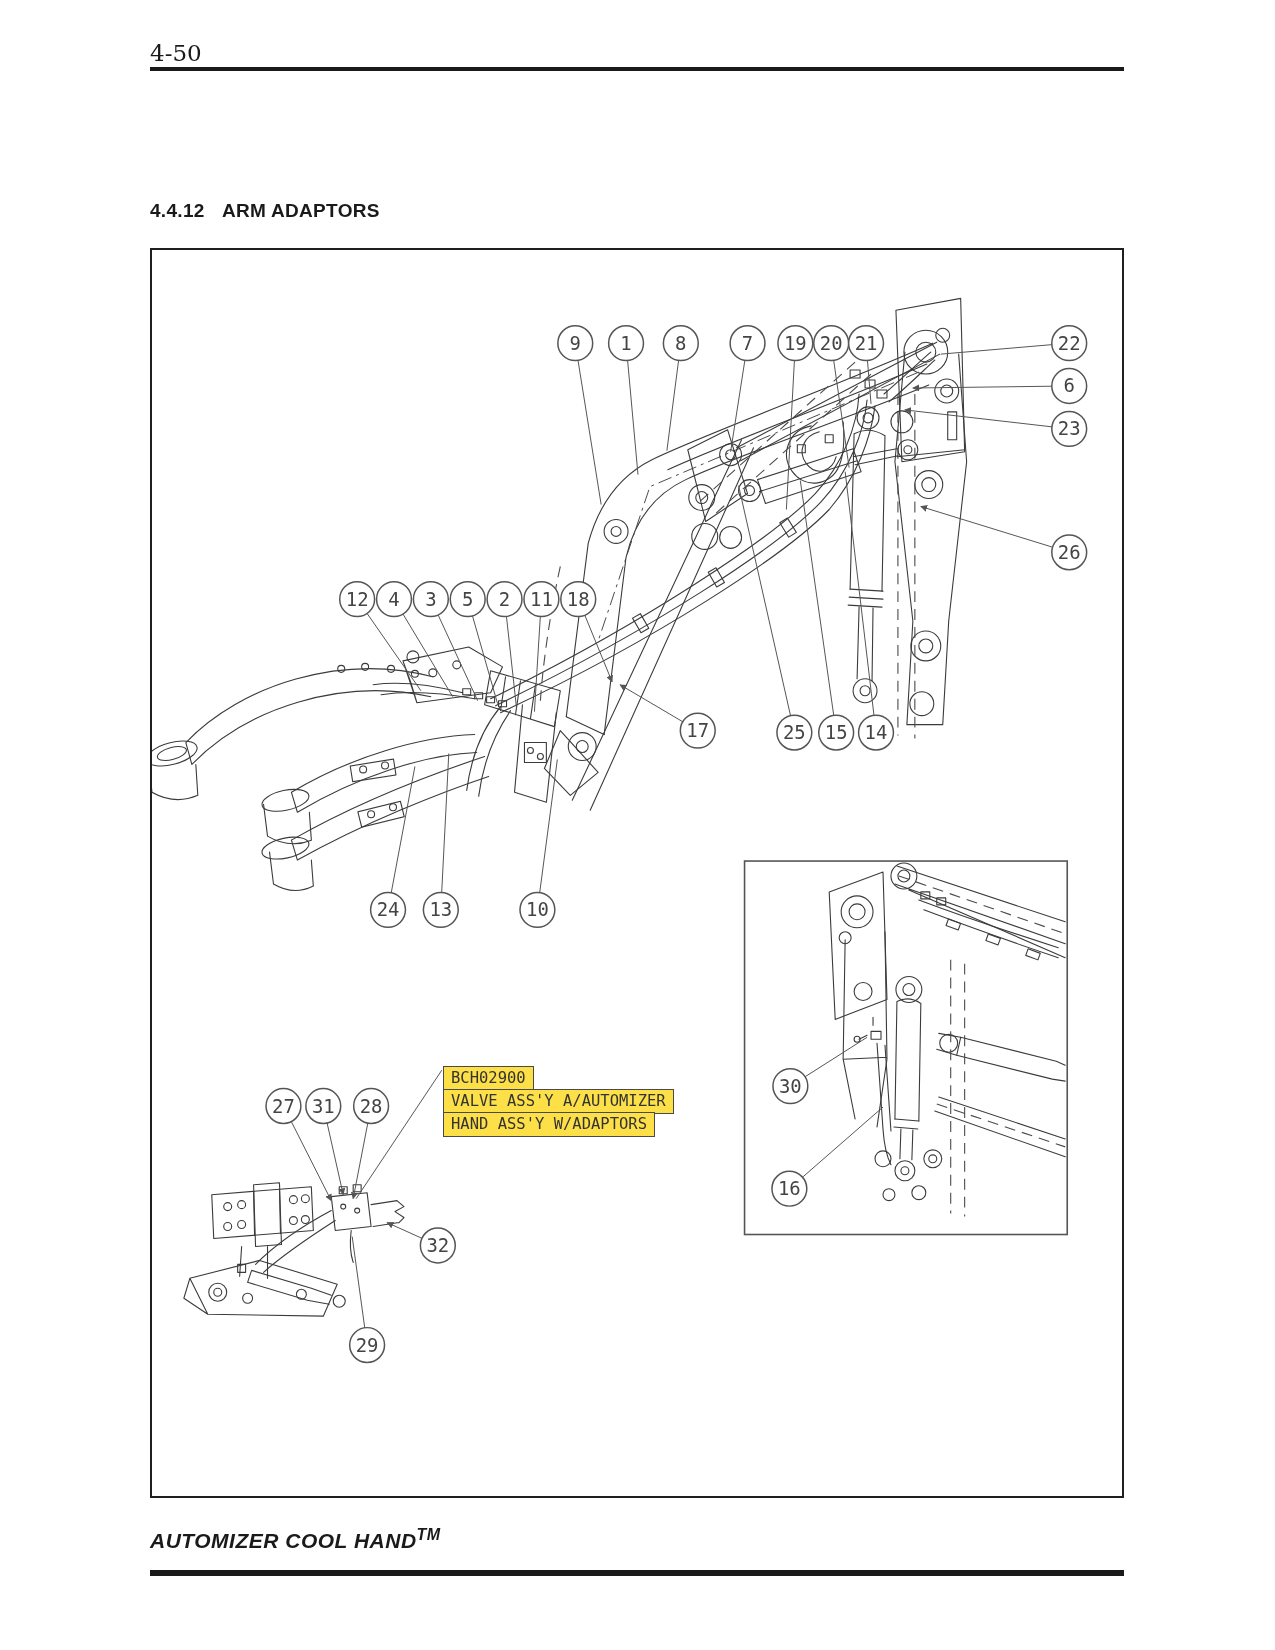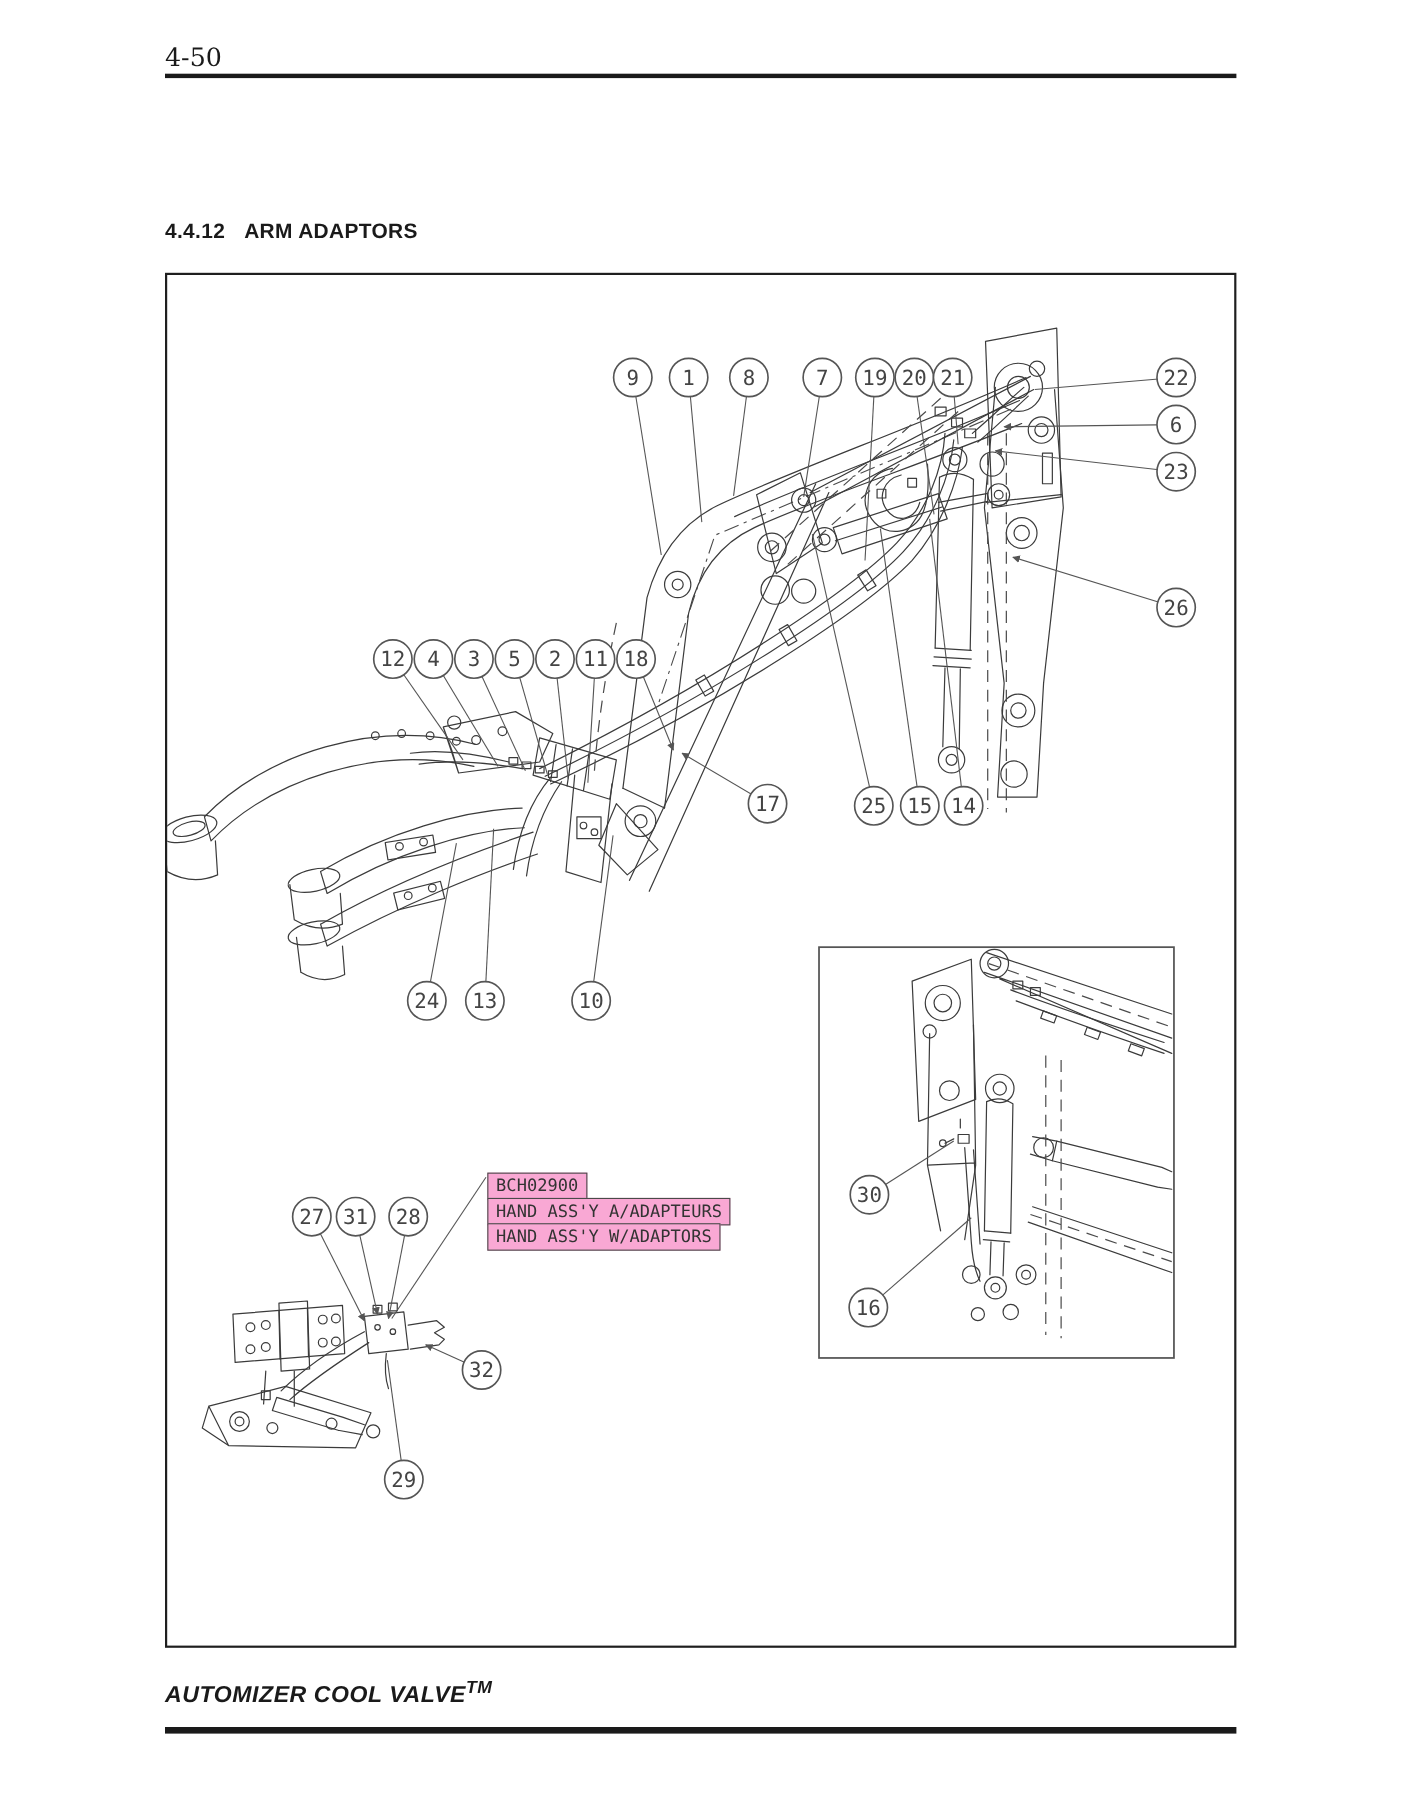--- a/index.html
+++ b/index.html
@@ -18,21 +18,21 @@
   
   .d{stroke:#3b3b3b;stroke-width:1.1;fill:none;stroke-linecap:round;stroke-linejoin:round;}
   .dash{stroke:#4a4a4a;stroke-width:1.1;fill:none;stroke-dasharray:11 7;}
   .dashdot{stroke:#4a4a4a;stroke-width:1;fill:none;stroke-dasharray:14 5 3 5;}
   .leader{stroke:#555;stroke-width:1;fill:none;}
   .co-circle{fill:#ffffff;stroke:#555;stroke-width:1.5;}
   .co-text{font-family:"DejaVu Sans Mono", monospace;font-size:19px;fill:#444;text-anchor:middle;}
   
   .label-box{position:absolute;left:291px;top:818px;font-family:"DejaVu Sans Mono", monospace;
         font-size:15.5px;color:#333;line-height:1;}
-  .label-box .lb{border:1.6px solid #4a4a4a;background:#f9a8d4;padding:4px 7px 3px 7px;
+  .label-box .lb{border:1.6px solid #4a4a4a;background:#fde047;padding:4px 7px 3px 7px;
         display:inline-block;white-space:nowrap;}
   .label-box .row{display:block;margin-top:-1.6px;}
   .footer{position:absolute;left:150px;top:1526px;font-style:italic;font-weight:600;
         font-size:21px;letter-spacing:.5px;color:#1a1a1a;}
   .footer sup{font-size:16px;font-weight:600;}
   .rule-bottom{position:absolute;left:150px;top:1570px;width:974px;height:6px;background:#1a1a1a;}
 </style>
 </head>
 <body>
 
@@ -422,23 +422,23 @@
           <g>
             <line x1="790" y1="1190" x2="884" y2="1108" class="leader"></line>
             <circle cx="790" cy="1190" r="17.5" class="co-circle"></circle>
             <text x="790" y="1196.5" class="co-text">16</text>
           </g>
         </g>
     </svg>
 
     <div class="label-box">
       <span class="row"><span class="lb">BCH02900</span></span>
-      <span class="row"><span class="lb">HAND ASS'Y A/ADAPTEURS</span></span>
+      <span class="row"><span class="lb">VALVE ASS'Y A/AUTOMIZER</span></span>
       <span class="row"><span class="lb">HAND ASS'Y W/ADAPTORS</span></span>
     </div>
   </div>
 
   <div class="footer">
-    <span>AUTOMIZER COOL VALVE</span><sup>TM</sup>
+    <span>AUTOMIZER COOL HAND</span><sup>TM</sup>
   </div>
   <div class="rule-bottom"></div>
 
 </div>
 
 </body></html>

